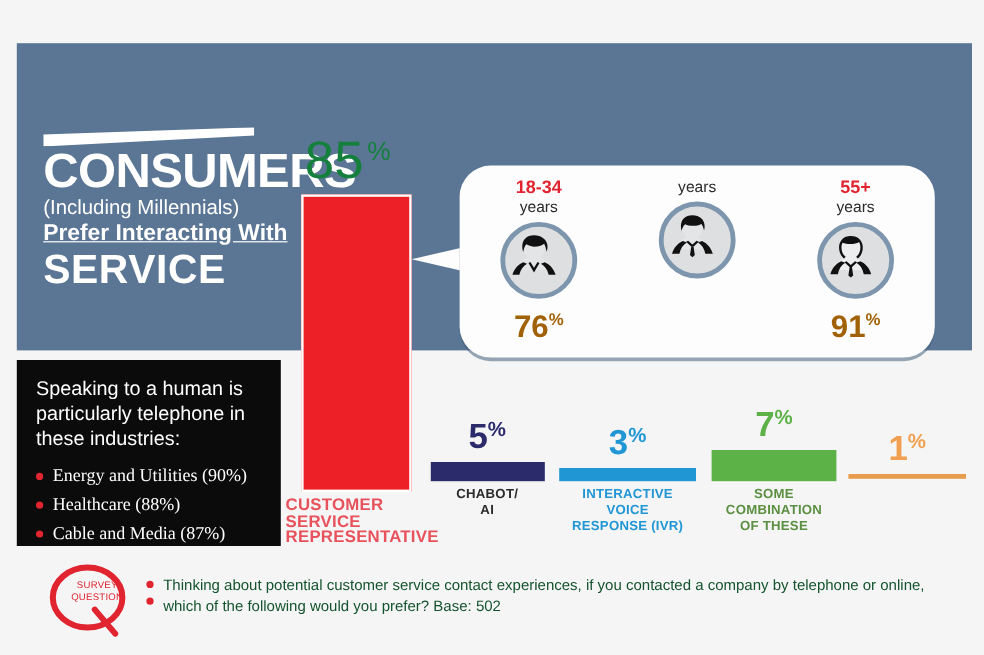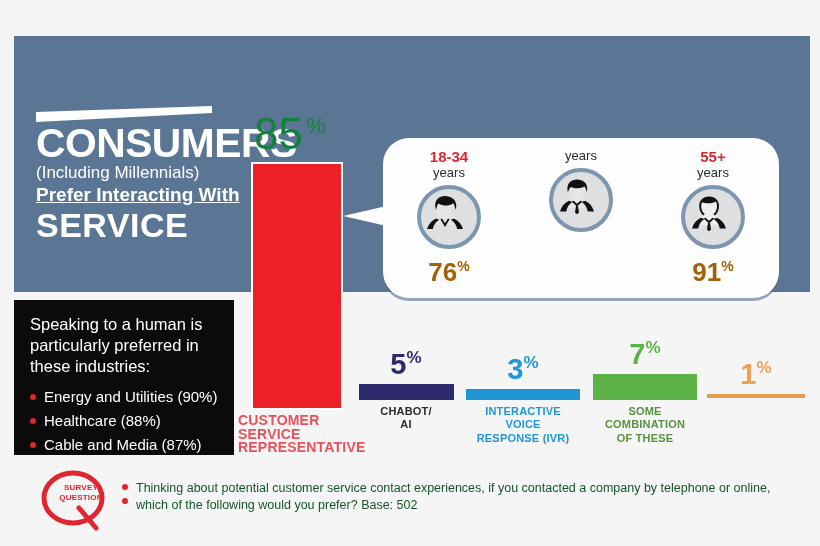--- a/index.html
+++ b/index.html
@@ -44,21 +44,21 @@
   }
 
   
   .black-box{
     position:absolute;left:14px;top:300px;width:220px;height:155px;
     background:#0b0b0b;color:#ffffff;box-sizing:border-box;padding:14px 14px 0 16px;
   }
   .bb-lead{font-size:16.5px;line-height:21px;font-weight:normal;}
   .bb-list{list-style:none;margin:8px 0 0 0;padding:0;}
   .bb-list li{
-    font-size:15px;line-height:24px;position:relative;padding-left:14px;white-space:nowrap;
+    font-size:15px;line-height:24px;position:relative;padding-left:14px;white-space:nowrap;font-family:Liberation Serif, serif;
   }
   .bb-list li .dot{
     position:absolute;left:0;top:9px;width:6px;height:6px;border-radius:50%;
     background:#e02430;
   }
 
   
   .bar-csr{
     position:absolute;left:251px;top:162px;width:92px;height:248px;
     background:#ed2028;border:2px solid #ffffff;box-sizing:border-box;
@@ -125,21 +125,21 @@
   .sb-dk .val{color:#f0a050;}
   .sb-dk .bar{width:98px;height:4px;background:#e79c4e;}
   .sb-dk .cap{color:#f0a050;}
 
   
   .survey{position:absolute;left:36px;top:470px;width:760px;height:62px;}
   .q-badge{position:absolute;left:0;top:0;width:78px;height:62px;}
   .q-badge svg{position:absolute;left:0;top:0;}
   .q-label{
     position:absolute;left:17px;top:13px;width:56px;text-align:center;
-    color:#e02430;font-size:8px;line-height:10px;font-weight:bold;letter-spacing:.2px;
+    color:#e02430;font-size:8px;line-height:10px;font-weight:normal;letter-spacing:.2px;
   }
   .q-dots{position:absolute;left:86px;top:14px;}
   .q-dots i{display:block;width:6px;height:6px;border-radius:50%;background:#e02430;margin-bottom:8px;}
   .q-text{
     position:absolute;left:100px;top:10px;width:660px;
     color:#14532d;font-size:12.5px;line-height:17px;
   }
 </style>
 </head>
 <body>
@@ -150,21 +150,21 @@
 
   <div class="headline">
     <div class="swoosh"></div>
     <div class="h-consumers">CONSUMERS</div>
     <div class="h-millennials">(Including Millennials)</div>
     <div class="h-prefer">Prefer Interacting With</div>
     <div class="h-humans">SERVICE</div>
   </div>
 
   <div class="black-box">
-    <div class="bb-lead">Speaking to a human is particularly preferred in these industries:</div>
+    <div class="bb-lead">Speaking to a human is particularly telephone in these industries:</div>
     <ul class="bb-list">
       <li><span class="dot"></span><span>Energy and Utilities (90%)</span></li>
       <li><span class="dot"></span><span>Healthcare (88%)</span></li>
       <li><span class="dot"></span><span>Cable and Media (87%)</span></li>
     </ul>
   </div>
 
   <div class="pct-85"><span>85</span><span class="sym">%</span></div>
   <div class="bar-csr"></div>
   <div class="lbl-csr">

